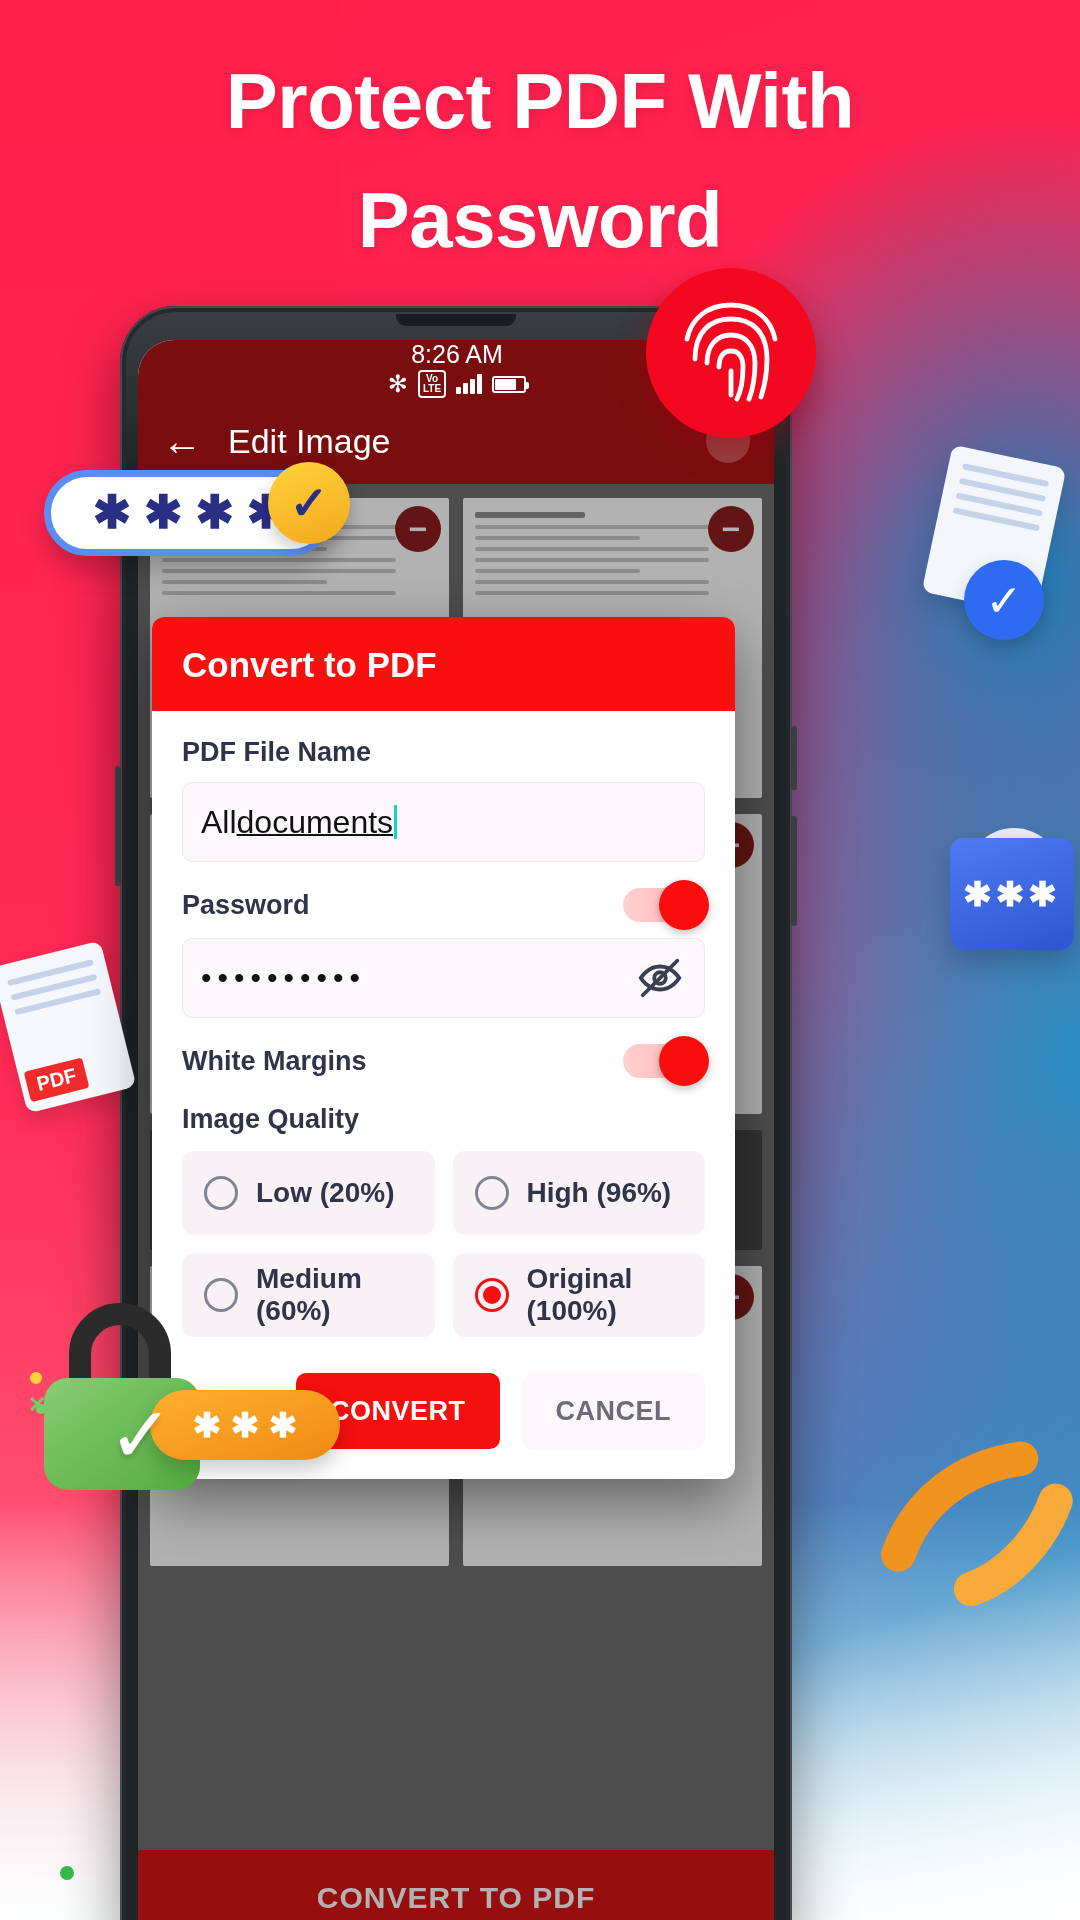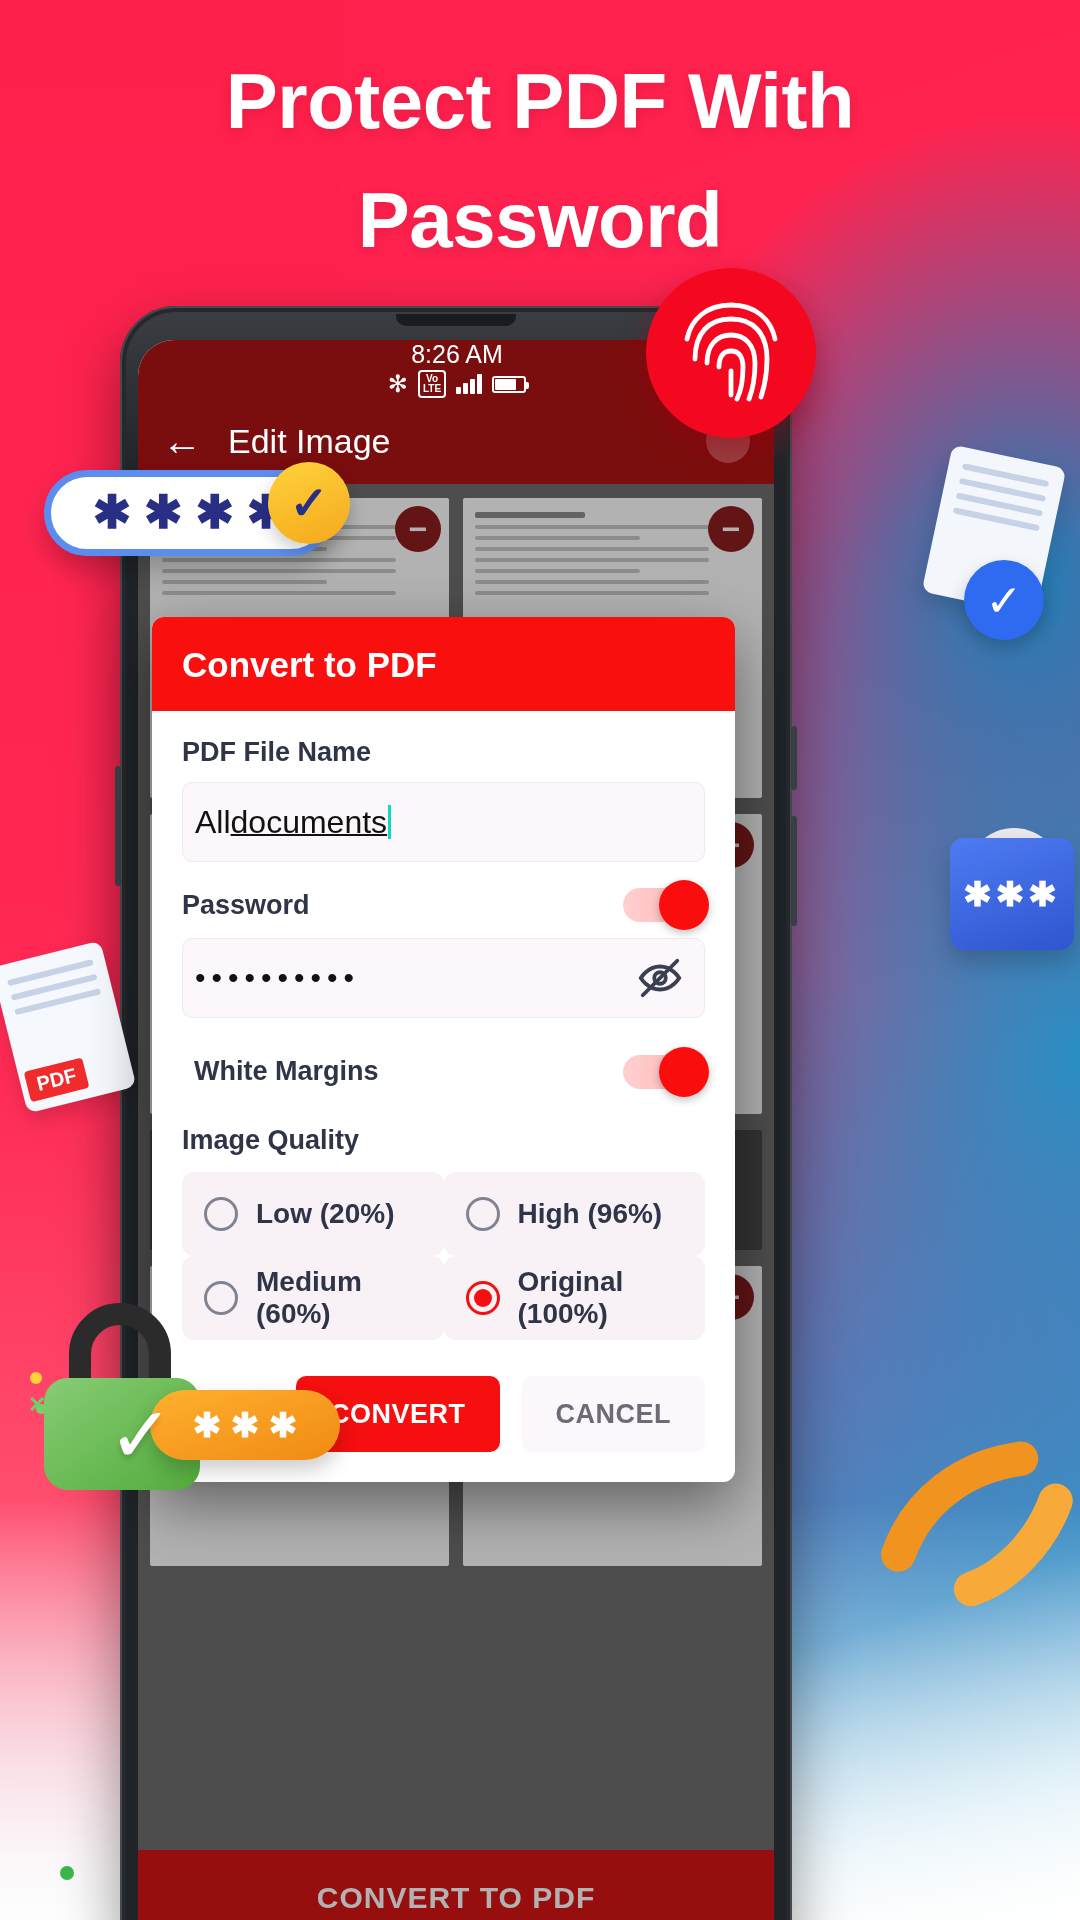--- a/index.html
+++ b/index.html
@@ -133,21 +133,21 @@
     position:absolute; left: 152px; top: 617px; width: 583px;
     background:#ffffff; border-radius: 12px; overflow:hidden;
     box-shadow: 0 22px 60px rgba(0,0,0,0.45);
     z-index: 30;
   }
   .dlg-head { background:#fa0f0f; color:#fff; padding: 28px 30px 26px; font-size: 35px; font-weight:bold; }
   .dlg-body { padding: 26px 30px 30px; }
   .fld-label { color:#2f3448; font-size: 27px; font-weight:bold; margin-bottom: 14px; }
   .textbox {
     background:#fcf7fb; border:1px solid #eceaef; border-radius:10px;
-    height: 80px; display:flex; align-items:center; padding: 0 12px;
+    height: 80px; display:flex; align-items:center; padding: 0 18px;
     font-size: 32px; color:#111;
   }
   .caret { width:3px; height:34px; background:#10d8c4; margin-left:1px; }
   .spell { text-decoration: underline; text-decoration-thickness:2px; }
   .row-toggle { display:flex;align-items:center;justify-content:space-between; margin-top: 26px; }
   .toggle {
     width: 82px; height: 34px; border-radius:17px;
     background: linear-gradient(90deg,#ffd0d0 0%, #ffb3b3 100%);
     position:relative;
   }
@@ -155,21 +155,21 @@
     position:absolute; right:-4px; top:-8px; width:50px;height:50px;border-radius:50%;
     background:#fb0d0d; box-shadow:0 3px 8px rgba(0,0,0,0.25);
   }
   .pwbox { margin-top: 16px; position:relative; }
   .pwbox .textbox { letter-spacing: 6px; font-size: 30px; }
   .eye {
     position:absolute; right: 22px; top: 50%; transform:translateY(-50%);
     width: 46px; height: 46px; color:#3b3f52;
   }
   .quality-label { margin-top: 26px; }
-  .qgrid { display:grid; grid-template-columns: 1fr 1fr; margin-top: 16px; }
+  .qgrid { display:grid; grid-template-columns: 1fr 1fr; gap: 18px; margin-top: 16px; }
   .qopt {
     background:#f8f1f6; border-radius:12px; height: 84px;
     display:flex; align-items:center; gap: 18px; padding: 0 22px;
     font-size: 28px; font-weight:bold; color:#2f3448;
   }
   .radio { width:34px;height:34px;border-radius:50%;border:3px solid #808492; flex:0 0 auto;}
   .radio.on { border-color:#f50f0f; display:flex;align-items:center;justify-content:center; }
   .radio.on::after{ content:""; width:18px;height:18px;border-radius:50%;background:#f50f0f; }
   .actions { display:flex; justify-content:flex-end; gap: 22px; margin-top: 36px; }
   .btn { border-radius:10px; font-size:27px; font-weight:bold; letter-spacing:0.5px; padding: 0 34px; height: 76px; display:flex;align-items:center;justify-content:center; }
@@ -385,21 +385,21 @@
     <div class="pwbox">
       <div class="textbox" placeholder="Password">••••••••••</div>
       <svg class="eye" viewBox="0 0 24 24" fill="none" stroke="currentColor" stroke-width="2" stroke-linecap="round">
         <path d="M2 12s3.5-6 10-6 10 6 10 6-3.5 6-10 6S2 12 2 12z"></path>
         <circle cx="12" cy="12" r="3"></circle>
         <line x1="3" y1="21" x2="21" y2="3"></line>
       </svg>
     </div>
 
     <div class="row-toggle">
-      <span class="fld-label" style="margin:12px">White Margins</span>
+      <span class="fld-label" style="margin:0">White Margins</span>
       <span class="toggle">
           <span class="knob"></span>
         </span>
     </div>
 
     <div class="fld-label quality-label">Image Quality</div>
     <div class="qgrid">
       <div class="qopt">
         <span class="radio"></span>
         <span>Low (20%)</span>

